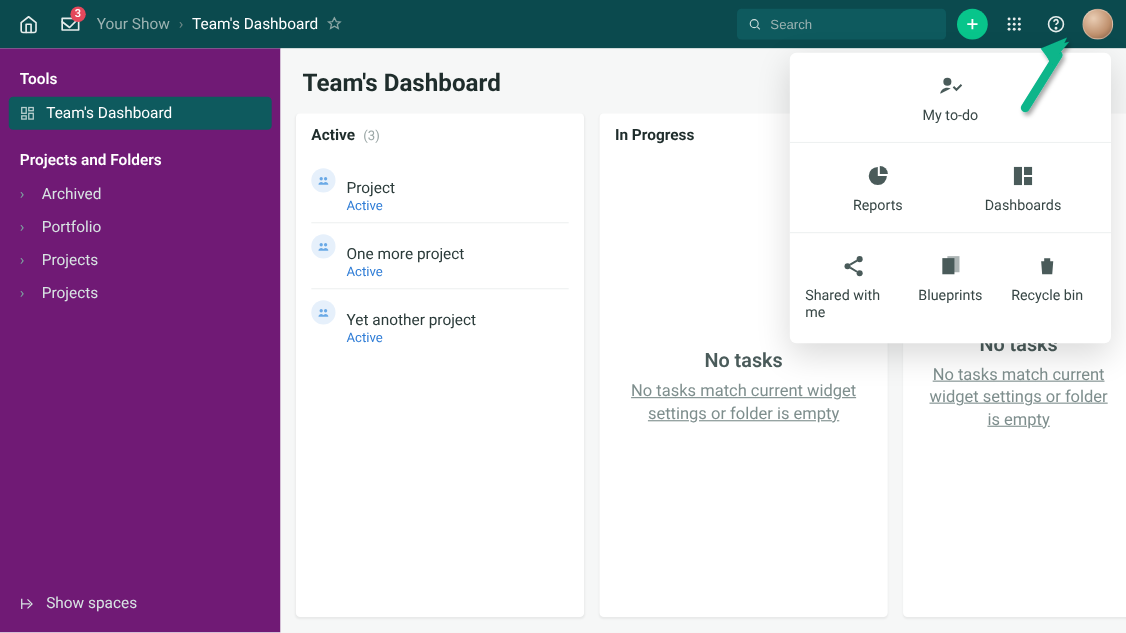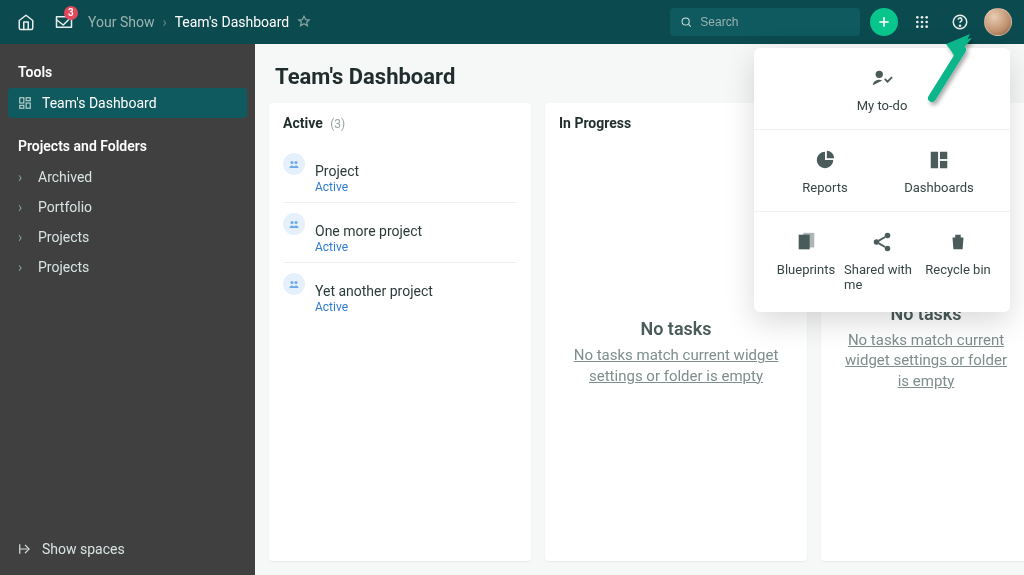--- a/index.html
+++ b/index.html
@@ -21,21 +21,21 @@
   .search input { background: transparent; border: none; color: #fff; outline: none; font-size: 12px; width: 100%; }
   .search input::placeholder { color: #9cb3b2; }
   .add-btn { width: 28px; height: 28px; border-radius: 50%; background: #08c58b; display: flex; align-items: center; justify-content: center; color: #fff; cursor: pointer; }
   .app-grid-btn, .help-btn { width: 28px; height: 28px; display: flex; align-items: center; justify-content: center; color: #e6edec; cursor: pointer; border-radius: 4px; }
   .avatar { width: 28px; height: 28px; border-radius: 50%; background: radial-gradient(circle at 35% 30%, #e9cdb4 0%, #c0916e 60%, #7b563c 100%); border: 1px solid rgba(255,255,255,.3); cursor: pointer; }
 
   
   .body { flex: 1; display: flex; min-height: 0; }
 
   
-  .sidebar { width: 255px; background: #404040; color: #e6edec; display: flex; flex-direction: column; padding: 16px 8px 8px 8px; }
+  .sidebar { width: 255px; background: #701a75; color: #e6edec; display: flex; flex-direction: column; padding: 16px 8px 8px 8px; }
   .section-title { font-size: 14px; font-weight: 600; color: #fff; padding: 4px 10px 8px; }
   .nav-item { display: flex; align-items: center; gap: 10px; padding: 7px 10px; border-radius: 4px; font-size: 14px; cursor: pointer; color: #d8e4e3; }
   .nav-item.active { background: #0e5a5e; color: #fff; }
   .nav-item .chev-l { color: #7da09f; width: 10px; }
   .nav-item .nav-icon { color: #b9d0cf; }
   .sidebar-gap { height: 16px; }
   .sidebar-spacer { flex: 1; }
   .show-spaces { display: flex; align-items: center; gap: 10px; padding: 10px; font-size: 14px; color: #d8e4e3; cursor: pointer; border-top: 0 solid transparent; }
 
   
@@ -51,21 +51,21 @@
   .row:first-child { margin: 0 14px; padding-left: 0; padding-right: 0; }
   .row-icon { width: 22px; height: 22px; border-radius: 50%; background: #e6f0fb; color: #6aa9e6; display: flex; align-items: center; justify-content: center; flex: 0 0 auto; margin-top: 2px; }
   .row-body { display: flex; flex-direction: column; margin-top: 12px; }
   .row-title { font-size: 14px; color: #2b3b3a; }
   .row-status { font-size: 12px; color: #2e7cd6; margin-top: 1px; }
   .empty { flex: 1; display: flex; flex-direction: column; align-items: center; justify-content: center; gap: 6px; color: #7e8e8d; padding: 20px; text-align: center; }
   .empty .title { font-size: 18px; color: #4a5b5a; font-weight: 600; }
   .empty .desc { font-size: 15px; line-height: 1.35; text-decoration: underline; }
 
   
-  .apps-panel { position: absolute; top: 48px; right: 14px; width: 256px; background: #fff; border-radius: 6px; box-shadow: 0 10px 30px rgba(0,0,0,.15); padding: 8px 0 4px; z-index: 50; }
+  .apps-panel { position: absolute; top: 48px; right: 14px; width: 292px; background: #fff; border-radius: 6px; box-shadow: 0 10px 30px rgba(0,0,0,.15); padding: 8px 0 4px; z-index: 50; }
   .apps-row { display: flex; justify-content: space-around; padding: 10px 14px 16px; }
   .apps-row + .apps-row { border-top: 1px solid #eef1f1; padding-top: 18px; }
   .app-tile { display: flex; flex-direction: column; align-items: center; gap: 8px; cursor: pointer; color: #374645; font-size: 13px; width: 92px; }
   .app-tile .ico { width: 24px; height: 24px; color: #4a5b5a; display: flex; align-items: center; justify-content: center; }
 
   
   .anno-arrow { position: absolute; top: 30px; right: 44px; z-index: 60; pointer-events: none; }
 
   
   svg { display: block; }
@@ -285,36 +285,36 @@
             <rect x="13" y="13" width="8" height="8"></rect>
           </svg>
       </span>
       <span>Dashboards</span>
     </div>
   </div>
   <div class="apps-row">
     <div class="app-tile">
       <span class="ico">
         <svg width="22" height="22" viewBox="0 0 24 24" fill="currentColor">
-            <rect x="4" y="4" width="12" height="16"></rect>
-            <rect x="9" y="2" width="12" height="16" opacity="0.45"></rect>
-          </svg>
-      </span>
-      <span>Blueprints</span>
-    </div>
-    <div class="app-tile">
-      <span class="ico">
-        <svg width="22" height="22" viewBox="0 0 24 24" fill="currentColor">
             <circle cx="18" cy="5" r="3"></circle>
             <circle cx="6" cy="12" r="3"></circle>
             <circle cx="18" cy="19" r="3"></circle>
             <path d="M8.6 10.5l6.8-4M8.6 13.5l6.8 4" stroke="currentColor" stroke-width="2" fill="none"></path>
           </svg>
       </span>
       <span>Shared with me</span>
+    </div>
+    <div class="app-tile">
+      <span class="ico">
+        <svg width="22" height="22" viewBox="0 0 24 24" fill="currentColor">
+            <rect x="4" y="4" width="12" height="16"></rect>
+            <rect x="9" y="2" width="12" height="16" opacity="0.45"></rect>
+          </svg>
+      </span>
+      <span>Blueprints</span>
     </div>
     <div class="app-tile">
       <span class="ico">
         <svg width="22" height="22" viewBox="0 0 24 24" fill="currentColor">
             <path d="M4 7h16M9 7V4h6v3M6 7l1 13h10l1-13"></path>
           </svg>
       </span>
       <span>Recycle bin</span>
     </div>
   </div>

